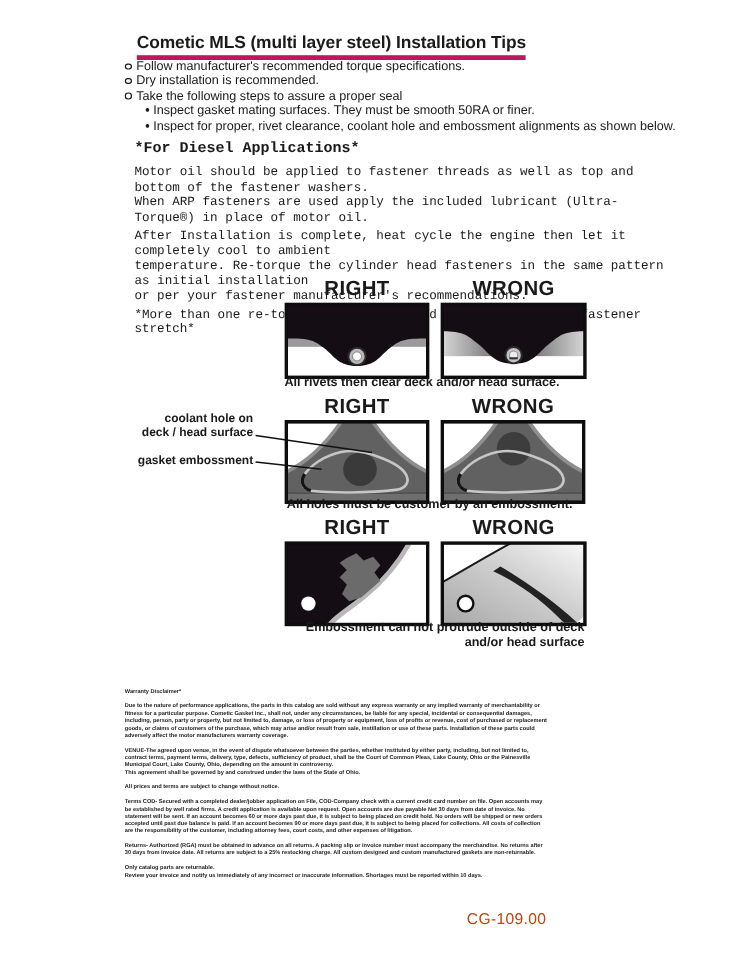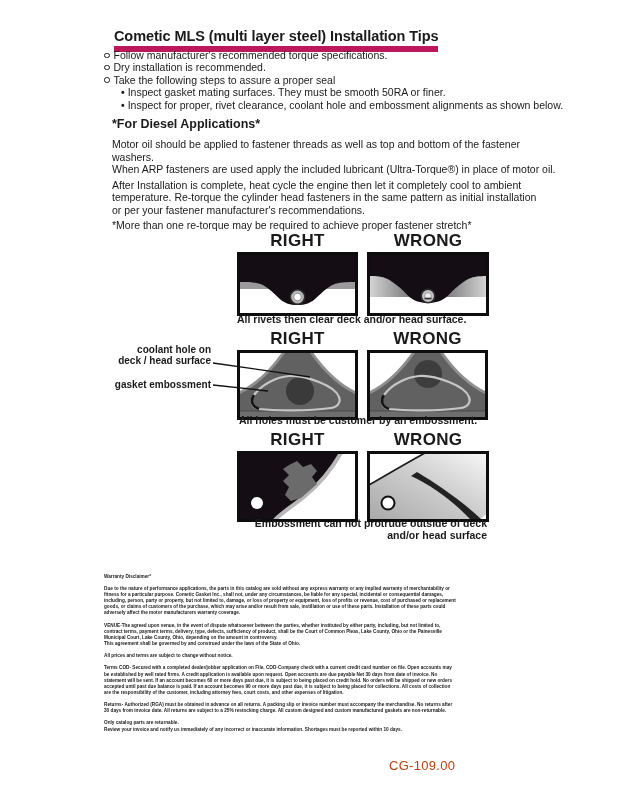--- a/index.html
+++ b/index.html
@@ -6,32 +6,32 @@
   .page{
     position:relative;width:618px;height:800px;background:#ffffff;
     font-family:"Liberation Sans",sans-serif;color:#1a1a1a;overflow:hidden;
   }
   h1,h2,p{margin:0;padding:0;}
   .preline{white-space:pre-line;}
 
   
   .title{
     position:absolute;left:114px;top:28px;font-size:14.5px;font-weight:700;
-    letter-spacing:-0.1px;border-bottom:6px solid #be185d;padding-bottom:2px;display:inline-block;
+    letter-spacing:-0.1px;border-bottom:4px solid #be185d;padding-bottom:2px;display:inline-block;
   }
 
   
   .bullets{position:absolute;left:104px;top:49px;width:460px;font-size:10.5px;line-height:12.4px;}
   .b-row{display:flex;align-items:flex-start;}
   .b-circle{flex:none;width:3.5px;height:3.5px;border:1.1px solid #1a1a1a;border-radius:50%;margin:3.5px 4px 0 0;}
   .b-sub{margin-left:17px;}
   .b-sub::before{content:"•";font-weight:700;margin-right:3px;}
 
   
-  .diesel{position:absolute;left:112px;top:117px;width:445px;}
+  .diesel{position:absolute;left:112px;top:117px;width:445px;font-family:Liberation Mono, monospace;}
   .diesel h2{font-size:12.5px;font-weight:700;margin-bottom:7px;}
   .diesel p{font-size:10.5px;line-height:12.5px;margin-bottom:3px;}
 
   
   .pair{position:absolute;display:flex;gap:9px;}
   .pair1{left:237px;top:231px;}
   .pair2{left:237px;top:329px;}
   .pair3{left:237px;top:430px;}
   .dcol{display:flex;flex-direction:column;align-items:center;}
   .dlabel{font-size:17px;font-weight:700;letter-spacing:0.3px;margin-bottom:1px;}

